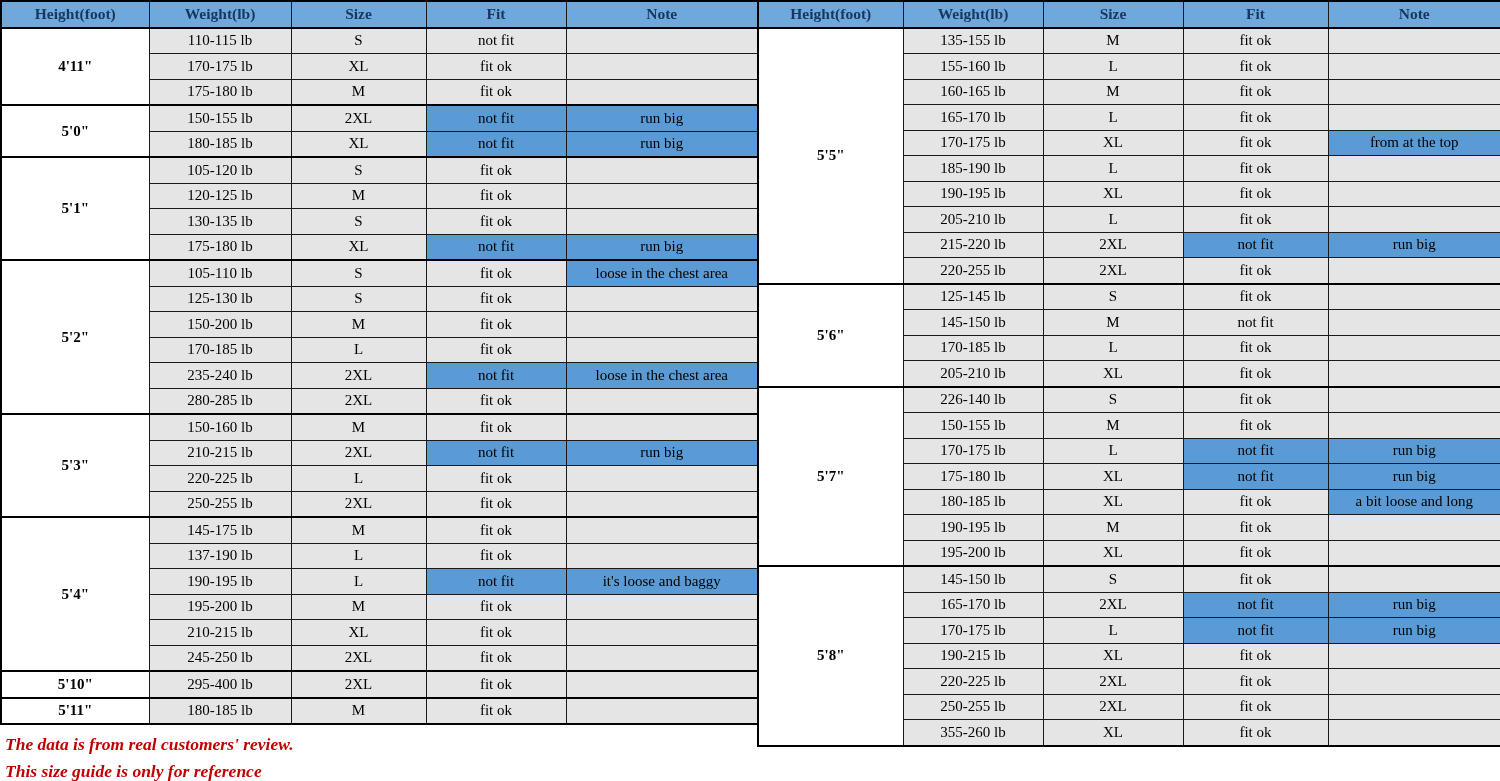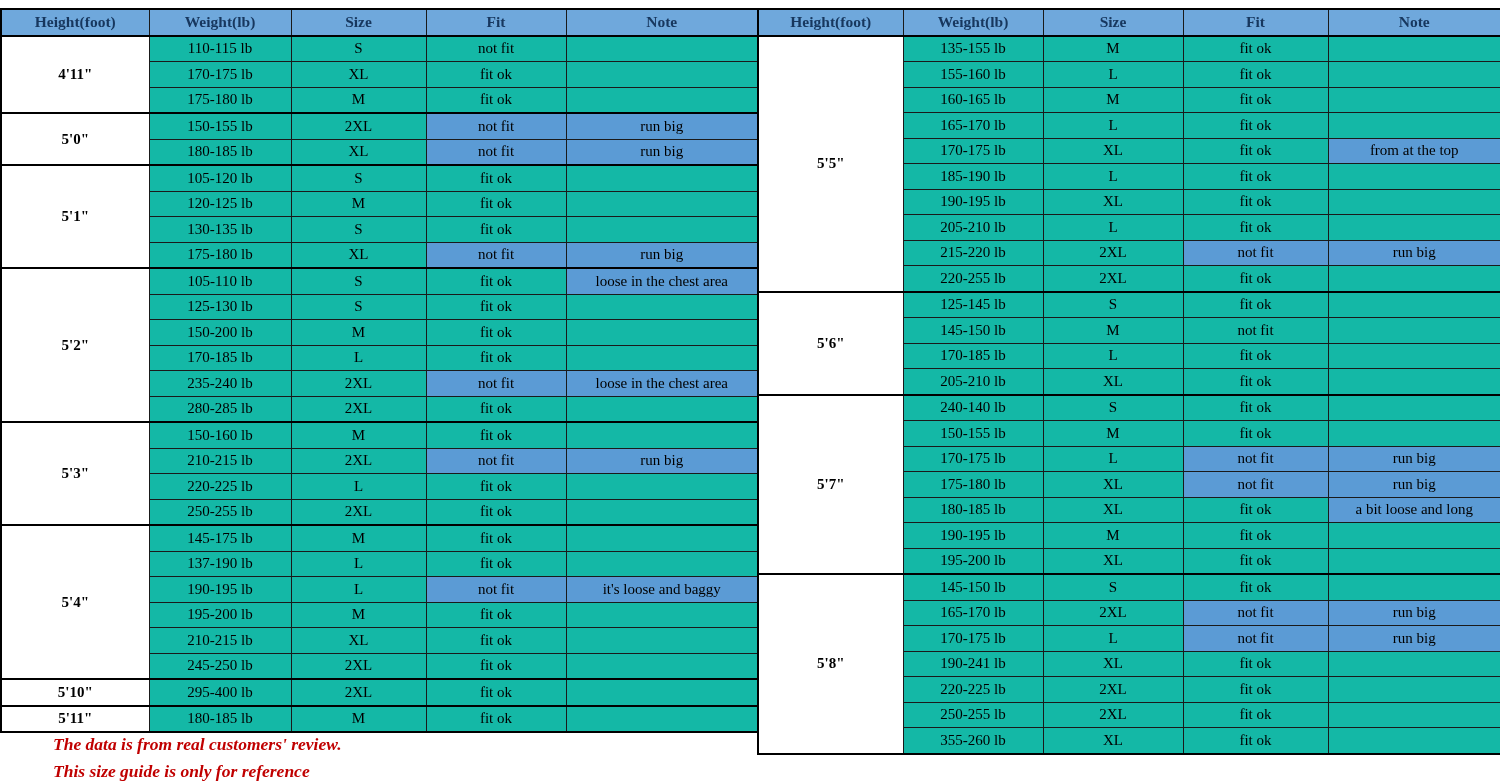--- a/index.html
+++ b/index.html
@@ -2,22 +2,22 @@
 <html><head>
 <meta charset="utf-8">
 <style>
   html,body { margin:0; padding:0; }
   body {
     width:1500px; height:781px; background:#ffffff; position:relative;
     font-family:"Liberation Serif","DejaVu Serif",serif;
     overflow:hidden;
   }
   table.size-table {
-    border-collapse:collapse; table-layout:fixed; position:absolute; top:8px;
-    background:#14b8a6;
+    border-collapse:collapse; table-layout:fixed; position:absolute; top:0;
+    background:#e5e5e5;
   }
   table.size-table th, table.size-table td {
     border:1.6px solid #1a1a1a;
     height:24.5px; padding:0 2px;
     text-align:center; vertical-align:middle;
     font-size:15px; color:#000000;
     white-space:nowrap; overflow:hidden;
   }
   table.size-table th {
     background:#6fa8dc; color:#17375e;
@@ -27,21 +27,21 @@
   table.size-table { border:2.8px solid #000000; }
   td.height-cell {
     color:#c00000; font-weight:bold; font-size:17px;
     background:#ffffff;
   }
   tr.group-start td { border-top:2.8px solid #000000; }
   td.hl { background:#5b9bd5; color:#0b2e59; }
   .footer-note {
     position:absolute; left:5px; width:750px;
     color:#c00000; font-style:italic; font-weight:bold;
-    font-size:17.5px; line-height:26px;margin-left:48px;
+    font-size:17.5px; line-height:26px;
   }
   #footer-line-1 { top:731px; }
   #footer-line-2 { top:758px; }
 </style>
 </head>
 <body>
 
 <table class="size-table" id="left-table" style="left:0; width:757px;">
   <colgroup>
     <col style="width:148px">
@@ -332,21 +332,21 @@
         <td></td>
       </tr>
       <tr>
         <td>205-210 lb</td>
         <td>XL</td>
         <td>fit ok</td>
         <td></td>
       </tr>
       <tr class="group-start">
         <td class="height-cell" rowspan="7">5'7"</td>
-        <td>240-140 lb</td>
+        <td>226-140 lb</td>
         <td>S</td>
         <td>fit ok</td>
         <td></td>
       </tr>
       <tr>
         <td>150-155 lb</td>
         <td>M</td>
         <td>fit ok</td>
         <td></td>
       </tr>
@@ -393,21 +393,21 @@
         <td class="hl">not fit</td>
         <td class="hl">run big</td>
       </tr>
       <tr>
         <td>170-175 lb</td>
         <td>L</td>
         <td class="hl">not fit</td>
         <td class="hl">run big</td>
       </tr>
       <tr>
-        <td>190-241 lb</td>
+        <td>190-215 lb</td>
         <td>XL</td>
         <td>fit ok</td>
         <td></td>
       </tr>
       <tr>
         <td>220-225 lb</td>
         <td>2XL</td>
         <td>fit ok</td>
         <td></td>
       </tr>

